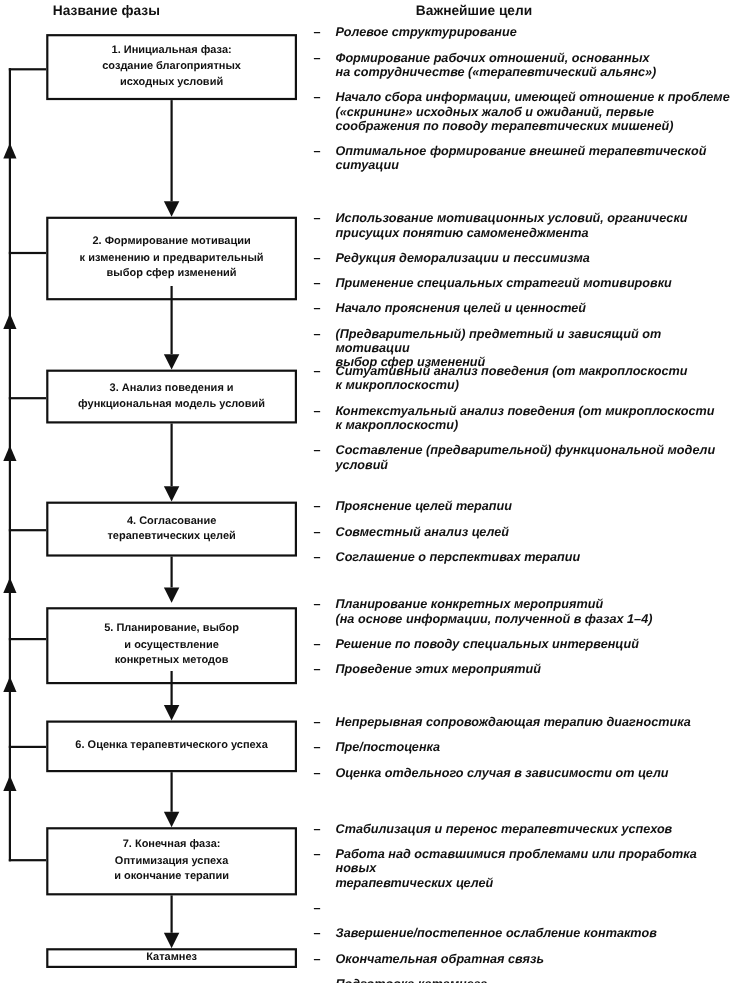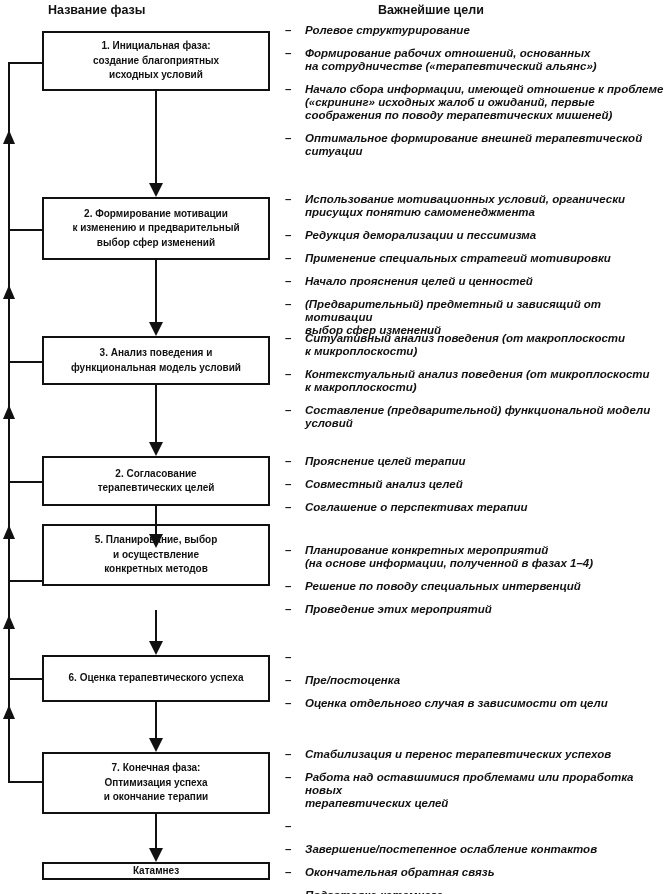--- a/index.html
+++ b/index.html
@@ -56,34 +56,34 @@
   <div class="fb-up" style="top:405px;"></div>
   <div class="fb-up" style="top:525px;"></div>
   <div class="fb-up" style="top:615px;"></div>
   <div class="fb-up" style="top:705px;"></div>
 
   <div class="box" style="top:31px;height:60px;">
     <span class="box-title">1. Инициальная фаза:
 создание благоприятных
 исходных условий</span>
   </div>
-  <div class="box" style="top:197px;height:63px;">
+  <div class="box" style="top:197px;height:76px;">
     <span class="box-title">2. Формирование мотивации
 к изменению и предварительный
 выбор сфер изменений</span>
   </div>
   <div class="box" style="top:336px;height:49px;">
     <span class="box-title">3. Анализ поведения и
 функциональная модель условий</span>
   </div>
   <div class="box" style="top:456px;height:50px;">
-    <span class="box-title">2. Согласование
+    <span class="box-title">4. Согласование
 терапевтических целей</span>
   </div>
-  <div class="box" style="top:524px;height:62px;">
+  <div class="box" style="top:552px;height:70px;">
     <span class="box-title">5. Планирование, выбор
 и осуществление
 конкретных методов</span>
   </div>
   <div class="box" style="top:655px;height:47px;">
     <span class="box-title">6. Оценка терапевтического успеха</span>
   </div>
   <div class="box" style="top:752px;height:62px;">
     <span class="box-title">7. Конечная фаза:
 Оптимизация успеха
@@ -201,20 +201,21 @@
       </div>
     <div class="gi">
         <span class="dash">–</span>
         <span class="gt">Проведение этих мероприятий</span>
       </div>
   </div>
 
   <div class="goals" style="top:651px;">
     <div class="gi">
         <span class="dash">–</span>
+        <span class="gt">Непрерывная сопровождающая терапию диагностика</span>
       </div>
     <div class="gi">
         <span class="dash">–</span>
         <span class="gt">Пре/постоценка</span>
       </div>
     <div class="gi">
         <span class="dash">–</span>
         <span class="gt">Оценка отдельного случая в зависимости от цели</span>
       </div>
   </div>

